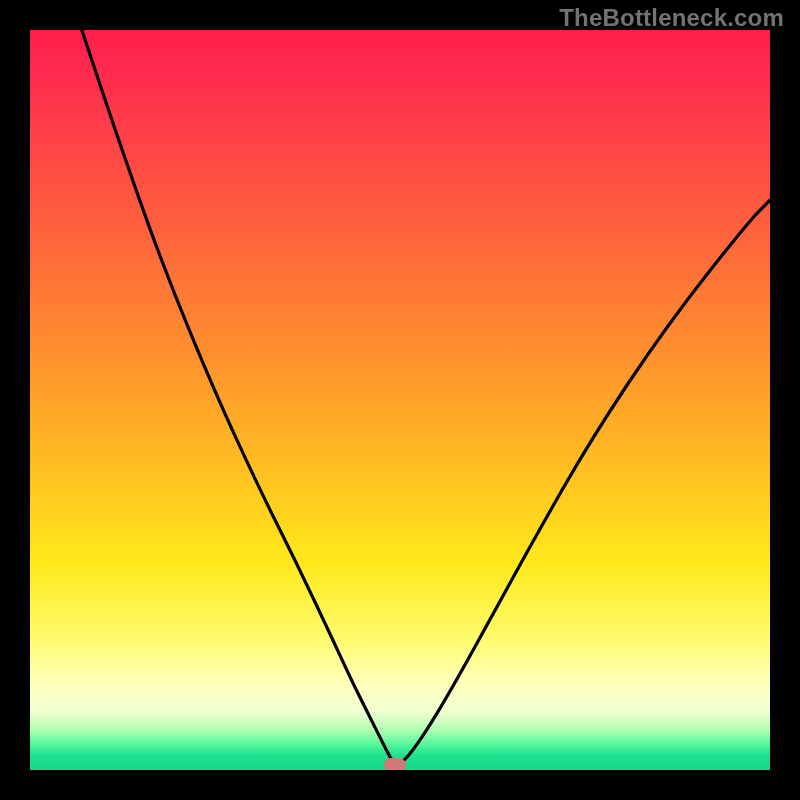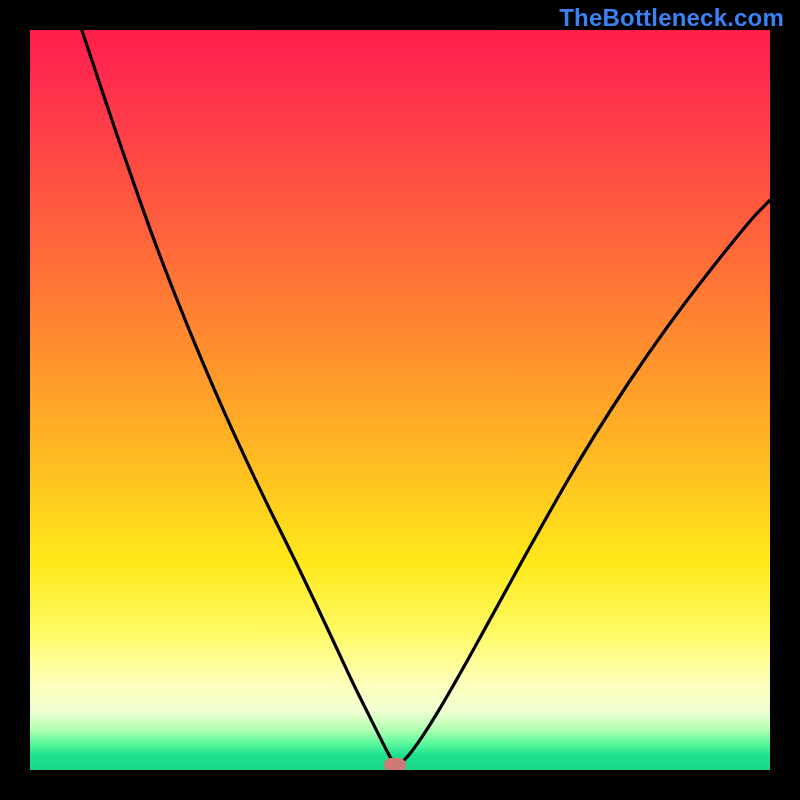--- a/index.html
+++ b/index.html
@@ -18,21 +18,21 @@
     height: 800px;
     background: #000;
   }
   .watermark {
     position: absolute;
     top: 4px;
     right: 16px;
     font-family: Arial, Helvetica, sans-serif;
     font-size: 24px;
     font-weight: 600;
-    color: #3b82f6;
+    color: #737373;
     letter-spacing: 0.2px;
   }
   .plot {
     position: absolute;
     left: 30px;
     top: 30px;
     width: 740px;
     height: 740px;
     overflow: hidden;
   }

